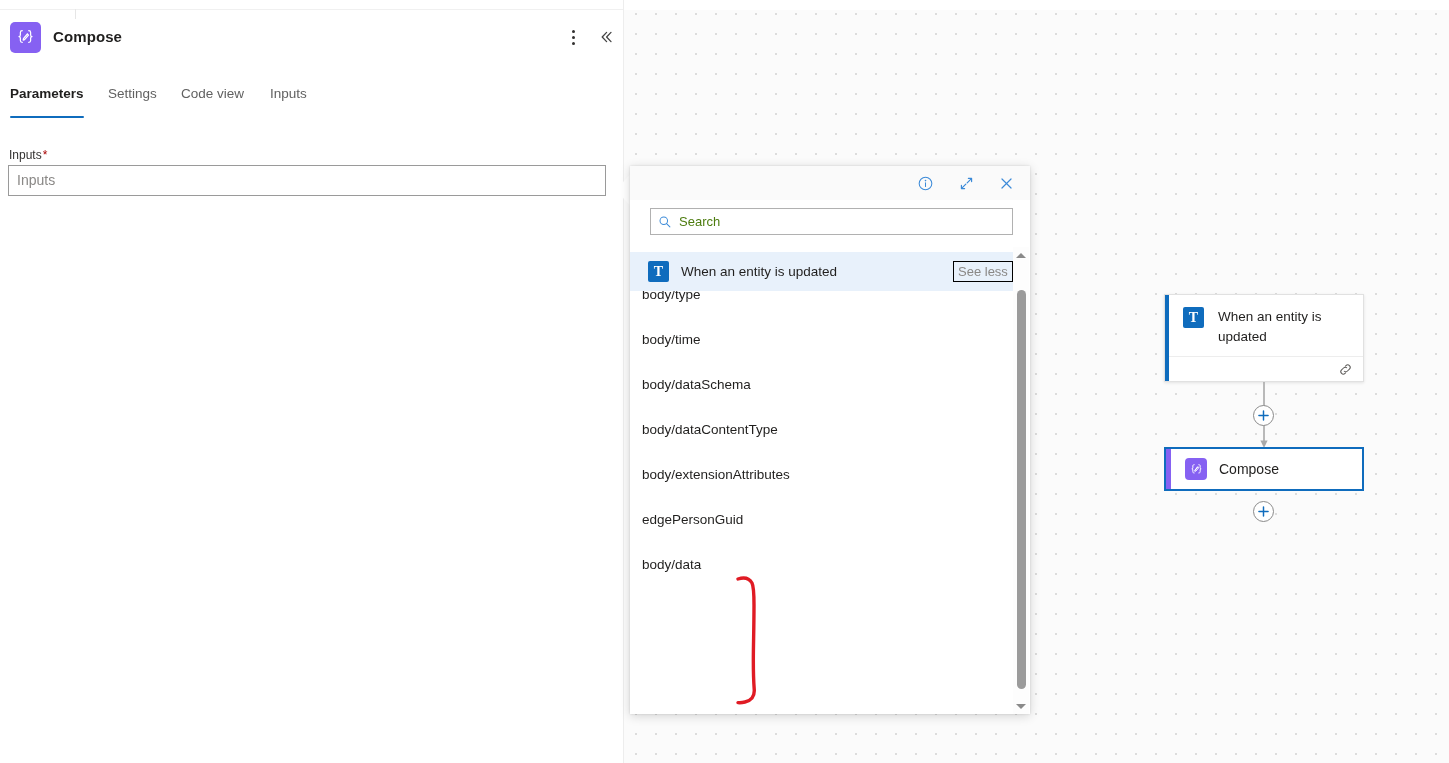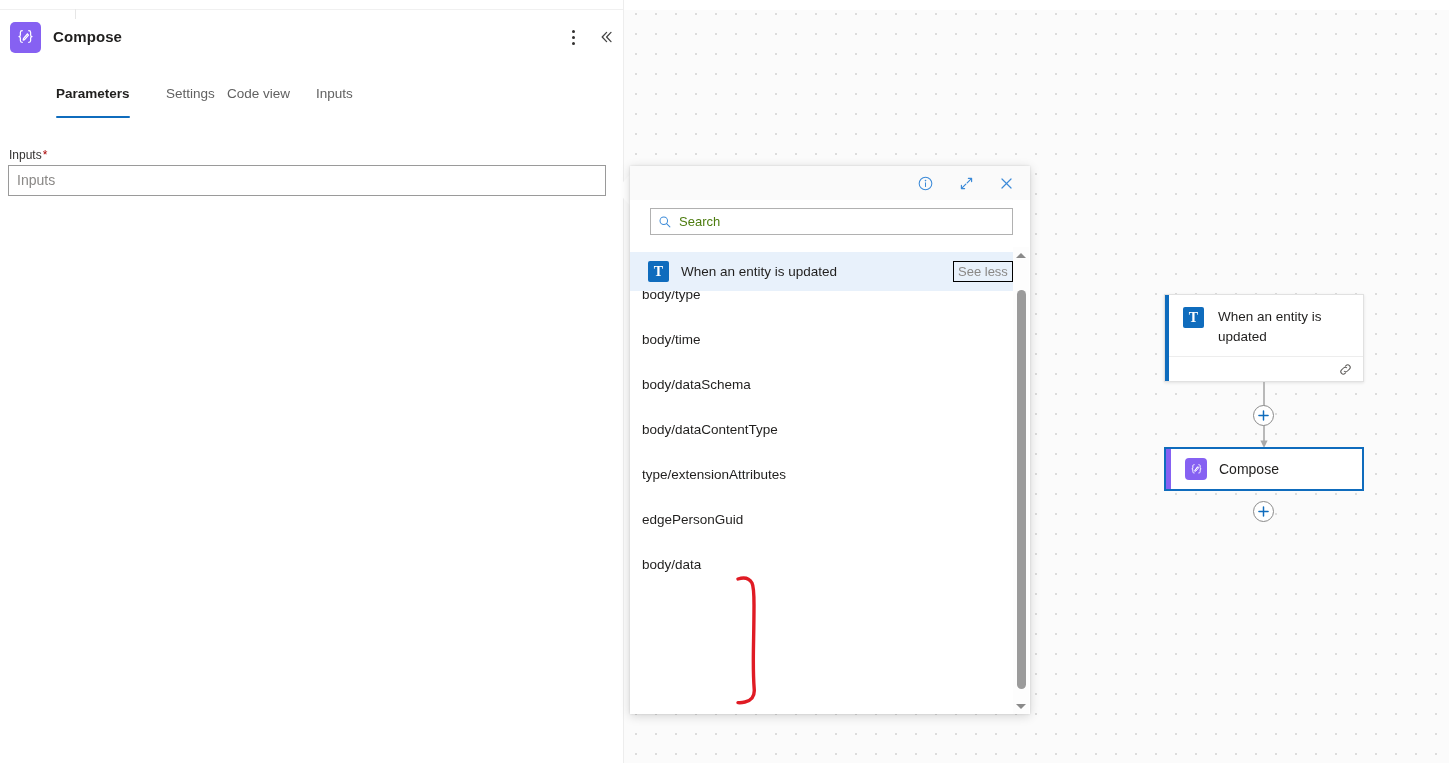--- a/index.html
+++ b/index.html
@@ -53,32 +53,32 @@
   }
   .hdr-btn{
     position:absolute;display:flex;align-items:center;justify-content:center;
     cursor:pointer;color:#323130;
   }
   .more-btn{left:563px;top:26px;width:20px;height:22px;}
   .collapse-btn{left:595px;top:26px;width:22px;height:22px;color:#444;}
   .more-dot{width:3px;height:3px;border-radius:50%;background:#323130;margin:1.5px 0;}
 
   
-  .tabs{position:absolute;left:0;top:86px;width:623px;height:34px;margin-left:46px;}
+  .tabs{position:absolute;left:0;top:86px;width:623px;height:34px;}
   .tab{
     position:absolute;top:0;font-size:13.5px;color:#616161;cursor:pointer;
     padding-bottom:10px;white-space:nowrap;
   }
   .tab.active{color:#201f1e;font-weight:600;}
   .tab .ul{
     position:absolute;left:0;right:0;bottom:-7px;height:2.5px;background:#0f6cbd;border-radius:2px;display:none;
   }
   .tab.active .ul{display:block;}
   .tab-parameters{left:10px;}
-  .tab-settings{left:120px;}
+  .tab-settings{left:108px;}
   .tab-codeview{left:181px;text-align:center;}
   .tab-about{left:270px;}
 
   .field-label{
     position:absolute;left:9px;top:148px;font-size:12px;color:#323130;
   }
   .req-star{color:#a80000;font-size:12px;margin-left:1px;}
   .inputs-box{
     position:absolute;left:8px;top:165px;width:598px;height:31px;
     border:1px solid #9a9a9a;background:#fff;box-sizing:border-box;
@@ -362,21 +362,21 @@
       <span class="search-text">Search</span>
     </div>
 
     <div class="list-area">
       <div class="list-inner">
         <div class="list-item">body/source</div>
         <div class="list-item">body/type</div>
         <div class="list-item">body/time</div>
         <div class="list-item">body/dataSchema</div>
         <div class="list-item">body/dataContentType</div>
-        <div class="list-item">type/extensionAttributes</div>
+        <div class="list-item">body/extensionAttributes</div>
         <div class="list-item">edgePersonGuid</div>
         <div class="list-item">body/data</div>
       </div>
     </div>
 
     <div class="dyn-header">
       <div class="t-badge">T</div>
       <div class="dyn-header-title">When an entity is updated</div>
       <div class="see-less">See less</div>
     </div>

